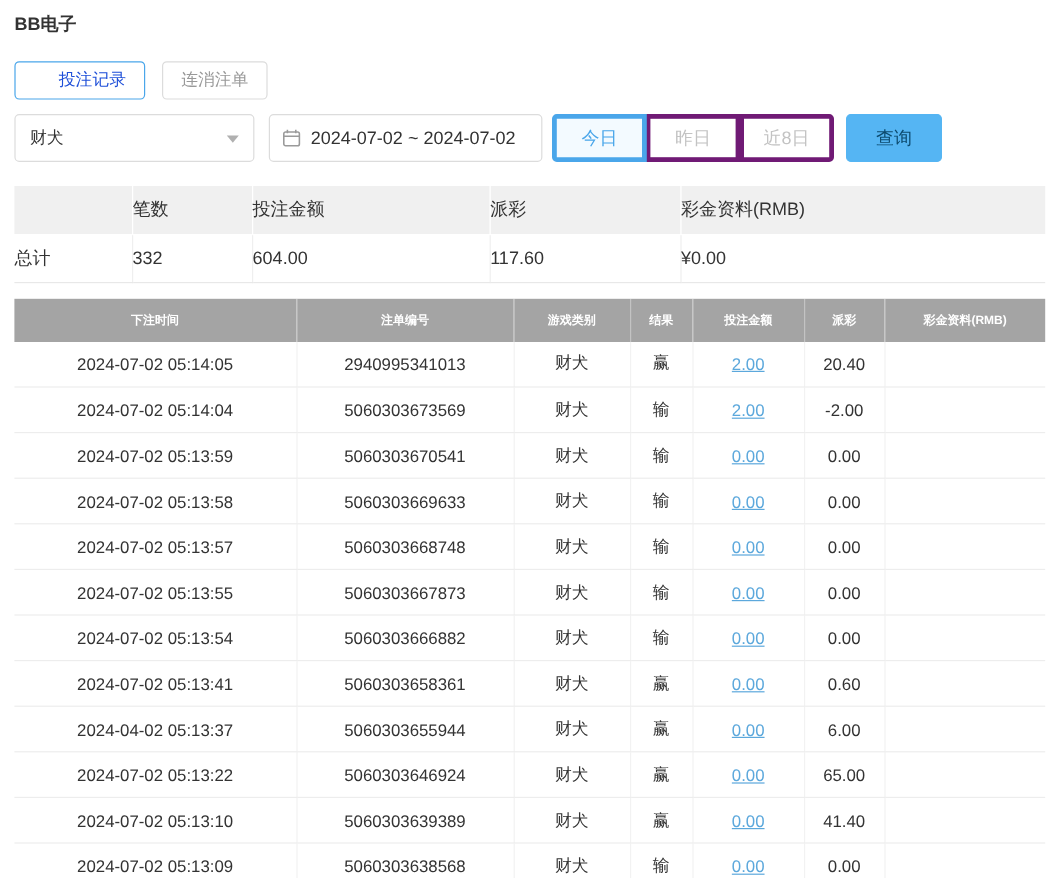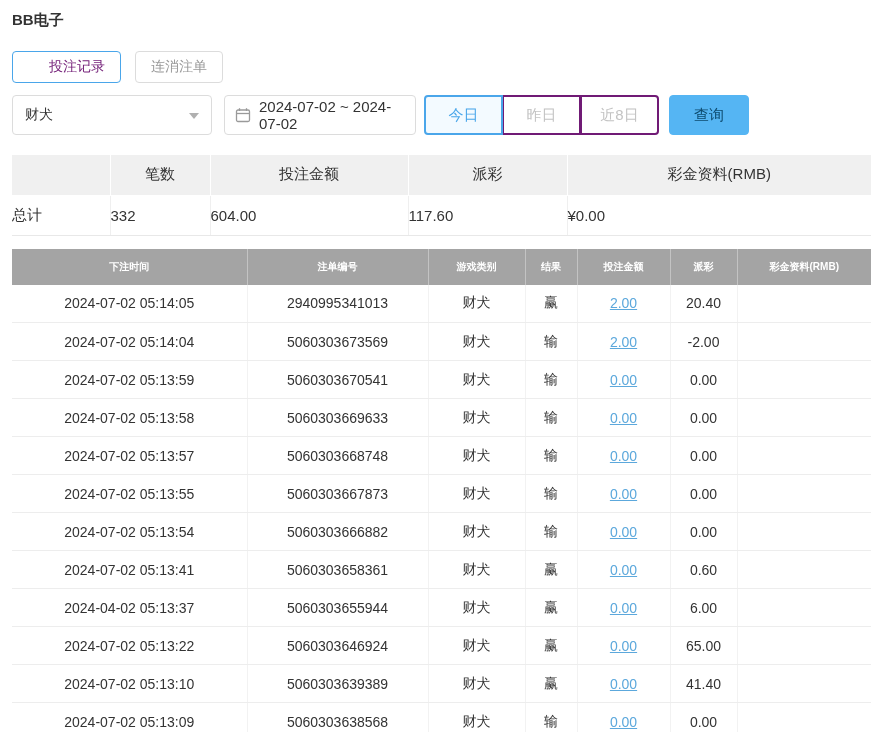--- a/index.html
+++ b/index.html
@@ -6,47 +6,47 @@
   html, body { width: 883px; height: 732px; overflow: hidden; background: #fff;
     font-family: "Liberation Sans", "DejaVu Sans", sans-serif; color: #333; }
   .page { padding-left: 12px; width: 100%; }
 
   .page-title { margin-top: 11px; font-size: 15px; font-weight: bold; color: #333; }
 
   
   .tabs { margin-top: 21px; display: flex; gap: 14px; }
   .tab { height: 32px; padding: 0 15px; background: #fff; border: 1px solid #dcdcdc;
     border-radius: 4px; font-size: 14px; color: #999; cursor: pointer; }
-  .tab.active { border-color: #4aa6ea; color: #701a75; padding-left: 36px; }
+  .tab.active { border-color: #4aa6ea; color: #1d4ed8; padding-left: 36px; }
 
   
   .filter-row { margin-top: 12px; display: flex; align-items: center; }
   .select { width: 200px; height: 40px; border: 1px solid #dcdcdc; border-radius: 4px;
     display: flex; align-items: center; padding: 0 12px; font-size: 14px; cursor: pointer;
     position: relative; background: #fff; }
   .caret { position: absolute; right: 12px; top: 17px; width: 0; height: 0;
     border-left: 5px solid transparent; border-right: 5px solid transparent;
     border-top: 6px solid #b0b0b0; }
-  .date-input { margin-left: 12px; width: 192px; height: 40px; border: 1px solid #dcdcdc;
+  .date-input { margin-left: 12px; width: 228px; height: 40px; border: 1px solid #dcdcdc;
     border-radius: 4px; display: flex; align-items: center; padding: 0 10px; gap: 8px;
     font-size: 15px; background: #fff; cursor: pointer; }
   .btn-group { margin-left: 8px; display: flex; }
-  .qbtn { width: 79px; height: 40px; background: #fff; border: 2px solid #701a75;
+  .qbtn { width: 79px; height: 40px; background: #fff; border: 4px solid #701a75;
     font-size: 15px; color: #c3c3c3; cursor: pointer; margin-left: -1px; position: relative; }
   .qbtn:first-child { margin-left: 0; border-radius: 4px 0 0 4px; }
   .qbtn:last-child { border-radius: 0 4px 4px 0; }
   .qbtn.active { border-color: #4aa6ea; color: #4aa6ea; background: #f3faff; z-index: 2; }
   .search-btn { margin-left: 10px; width: 80px; height: 40px; background: #55b5f3;
     border: 1px solid #55b5f3; border-radius: 4px; color: #0c4a6e; font-size: 15px; cursor: pointer; }
 
   
   table { border-collapse: collapse; table-layout: fixed; width: calc(100% - 12px); }
   .summary-table { margin-top: 20px; }
   .summary-table th { height: 40px; background: #f0f0f0; font-size: 15px; font-weight: normal;
-    color: #333; text-align: center; border-right: 1px solid #fff; border-bottom: 1px solid #fff; }
+    color: #333; text-align: left; border-right: 1px solid #fff; border-bottom: 1px solid #fff; }
   .summary-table th:last-child { border-right: none; }
   .summary-table td { height: 40px; background: #fff; font-size: 15px; text-align: left;
     border-right: 1px solid #efefef; border-bottom: 1px solid #e8e8e8; }
   .summary-table td:last-child { border-right: none; }
 
   
   .bet-table { margin-top: 13px; }
   .bet-table th { height: 36px; background: #a4a4a4; color: #fff; font-size: 10px;
     font-weight: 600; text-align: center; border-right: 1px solid rgba(255,255,255,.35); }
   .bet-table th:last-child { border-right: none; }

